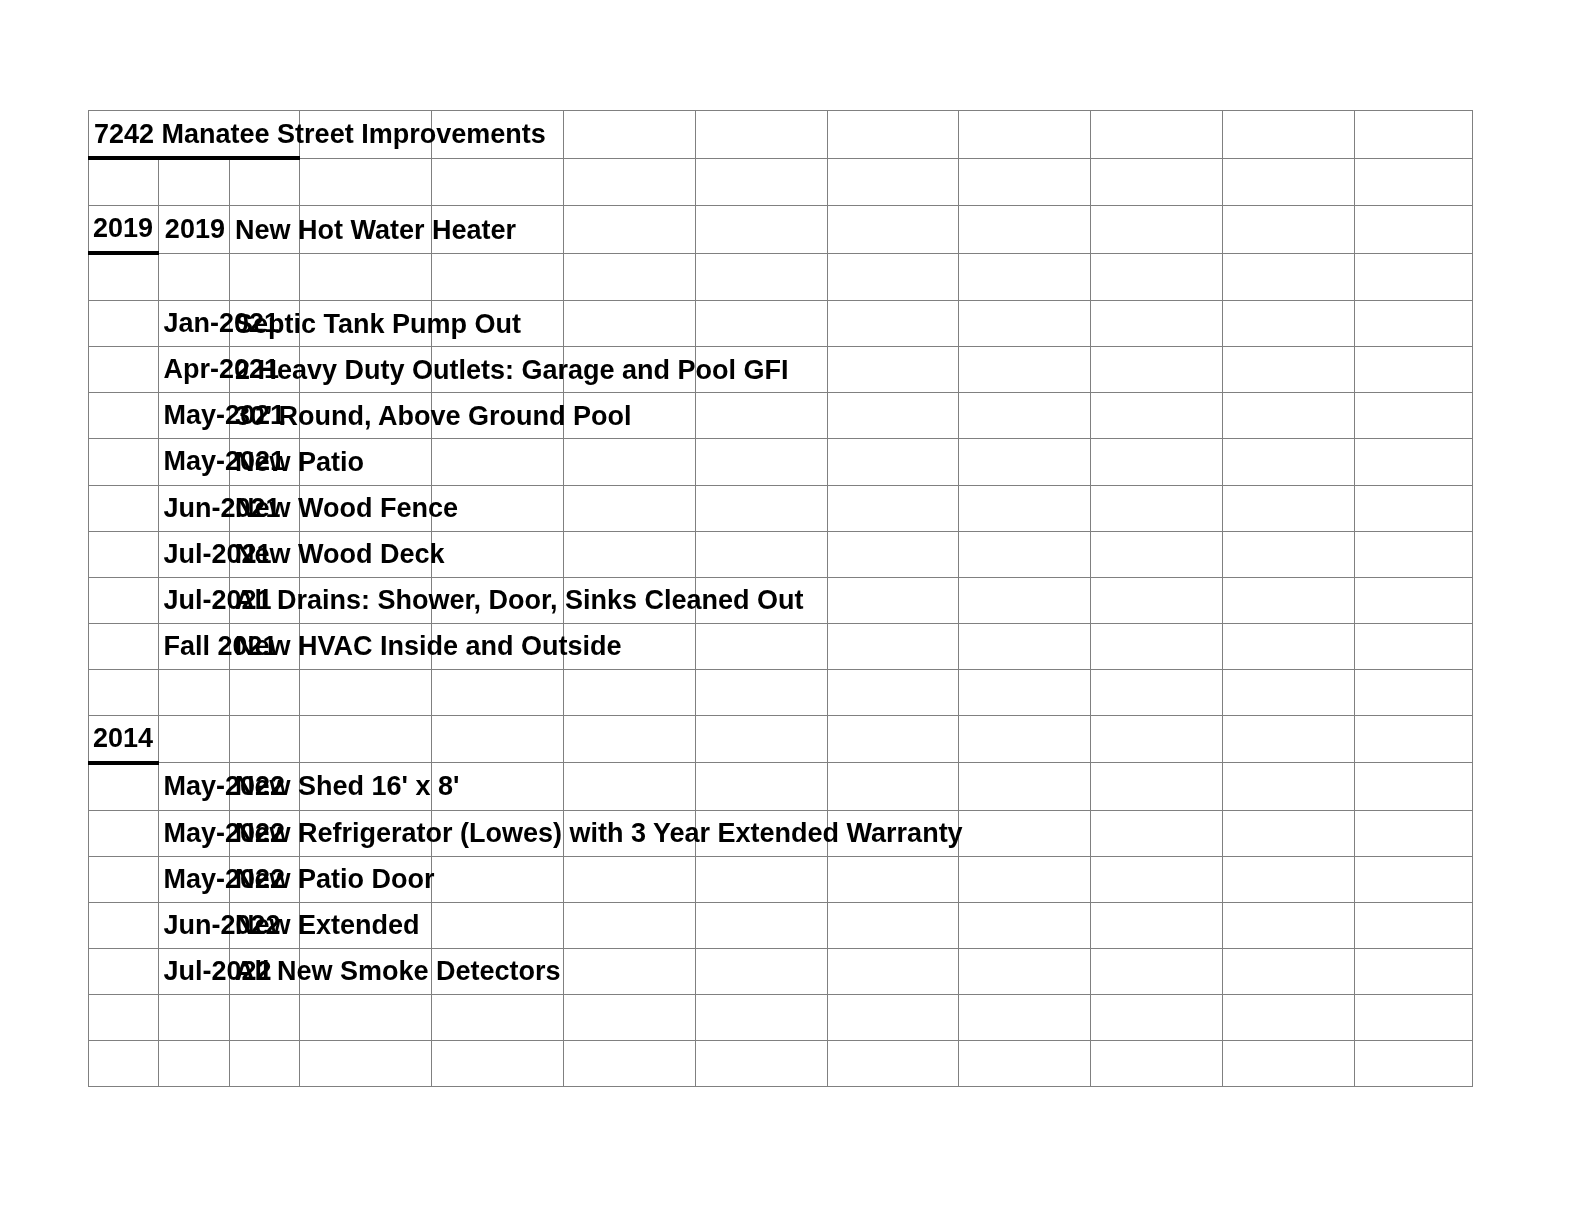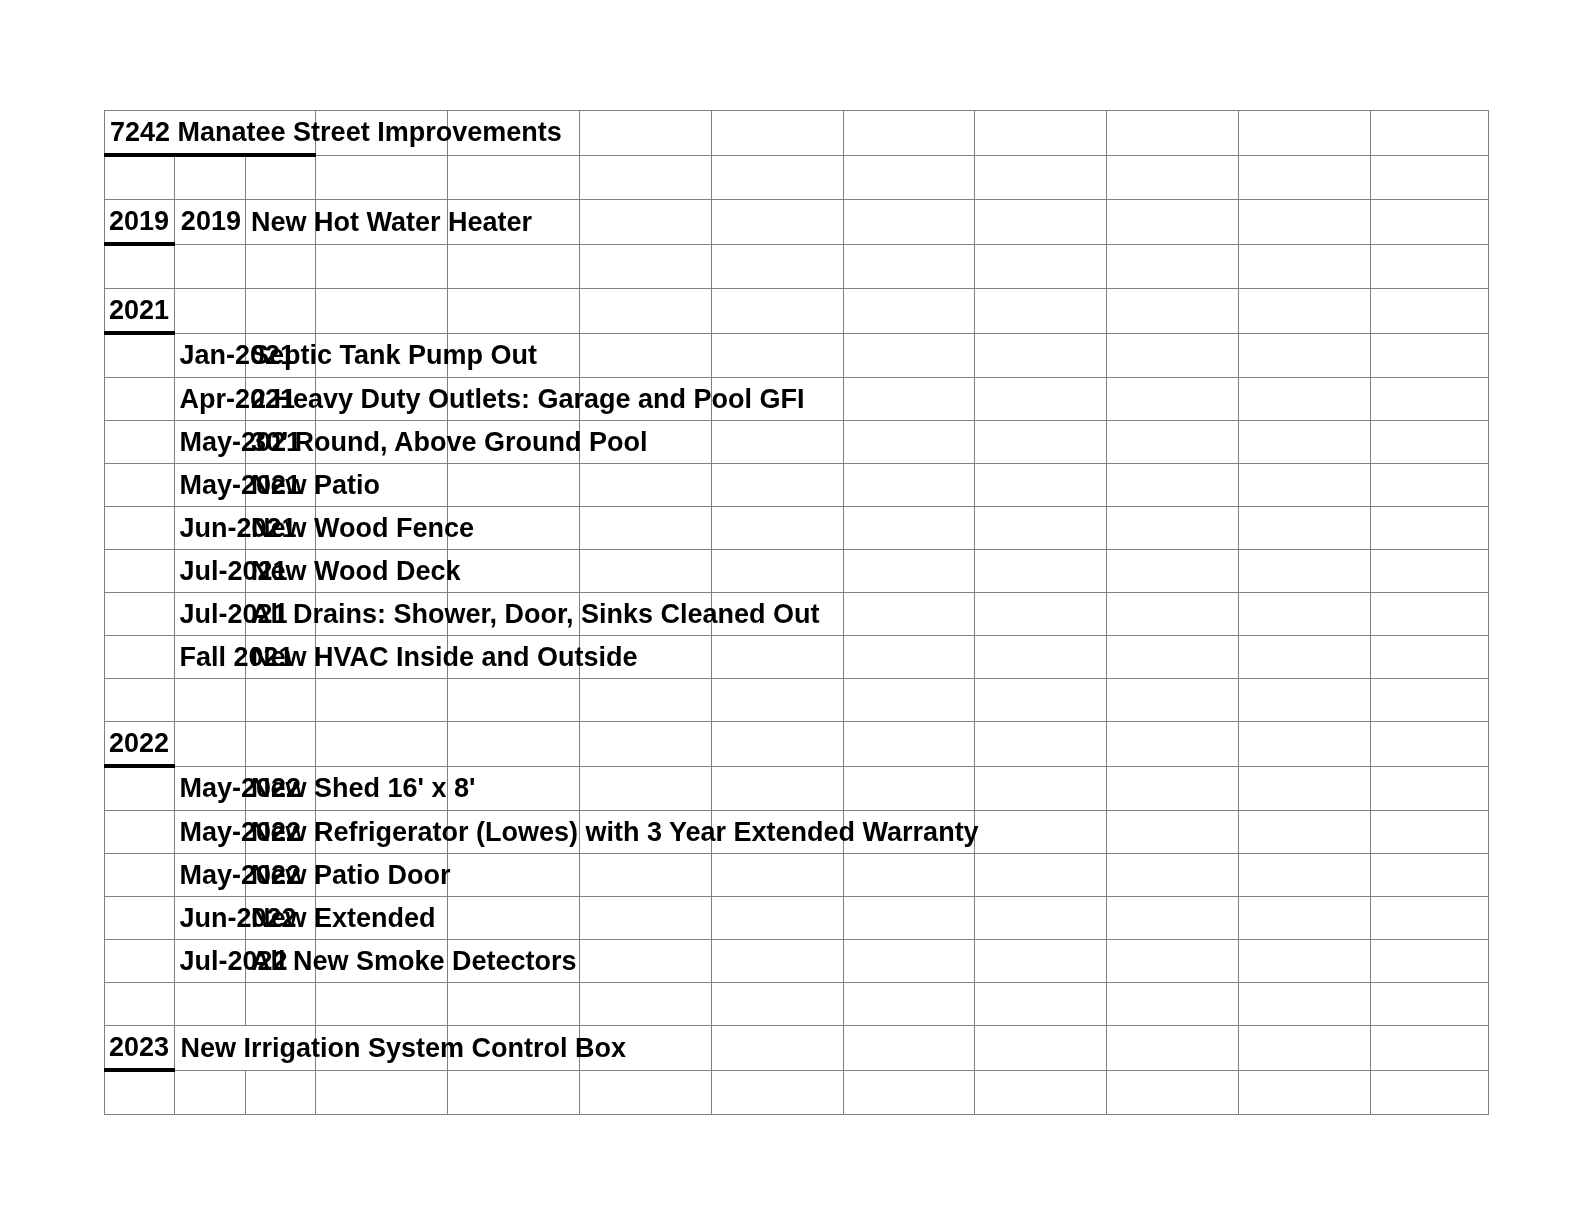--- a/index.html
+++ b/index.html
@@ -9,21 +9,21 @@
   }
   body {
     width: 1577px;
     height: 1208px;
     font-family: "Liberation Sans", sans-serif;
     color: #000000;
     overflow: hidden;
   }
   .sheet {
     position: absolute;
-    left: 104px;
+    left: 88px;
     top: 110px;
     width: 1385px;
     height: 977px;
   }
   table.grid {
     border-collapse: collapse;
     table-layout: fixed;
     width: 1385px;
     height: 977px;
   }
@@ -143,34 +143,20 @@
         <td class="c4 blank"></td>
         <td class="c5 blank"></td>
         <td class="c6 blank"></td>
         <td class="c7 blank"></td>
         <td class="c8 blank"></td>
         <td class="c9 blank"></td>
         <td class="c10 blank"></td>
         <td class="c11 blank"></td>
       </tr>
 
-      <tr>
-        <td class="c0 year-cell">2021</td>
-        <td class="c1 blank"></td>
-        <td class="c2 blank"></td>
-        <td class="c3 blank"></td>
-        <td class="c4 blank"></td>
-        <td class="c5 blank"></td>
-        <td class="c6 blank"></td>
-        <td class="c7 blank"></td>
-        <td class="c8 blank"></td>
-        <td class="c9 blank"></td>
-        <td class="c10 blank"></td>
-        <td class="c11 blank"></td>
-      </tr>
 
       <tr>
         <td class="c0 blank"></td>
         <td class="c1 date-cell">Jan-2021</td>
         <td class="c2 desc-cell overflow-cell">
             <span class="txt">Septic Tank Pump Out</span>
           </td>
         <td class="c3 blank"></td>
         <td class="c4 blank"></td>
         <td class="c5 blank"></td>
@@ -310,21 +296,21 @@
         <td class="c5 blank"></td>
         <td class="c6 blank"></td>
         <td class="c7 blank"></td>
         <td class="c8 blank"></td>
         <td class="c9 blank"></td>
         <td class="c10 blank"></td>
         <td class="c11 blank"></td>
       </tr>
 
       <tr>
-        <td class="c0 year-cell">2022</td>
+        <td class="c0 year-cell">2014</td>
         <td class="c1 blank"></td>
         <td class="c2 blank"></td>
         <td class="c3 blank"></td>
         <td class="c4 blank"></td>
         <td class="c5 blank"></td>
         <td class="c6 blank"></td>
         <td class="c7 blank"></td>
         <td class="c8 blank"></td>
         <td class="c9 blank"></td>
         <td class="c10 blank"></td>
@@ -424,35 +410,20 @@
         <td class="c4 blank"></td>
         <td class="c5 blank"></td>
         <td class="c6 blank"></td>
         <td class="c7 blank"></td>
         <td class="c8 blank"></td>
         <td class="c9 blank"></td>
         <td class="c10 blank"></td>
         <td class="c11 blank"></td>
       </tr>
 
-      <tr>
-        <td class="c0 year-cell">2023</td>
-        <td class="c1 overflow-cell" colspan="2">
-            <span class="txt">New Irrigation System Control Box</span>
-          </td>
-        <td class="c3 blank"></td>
-        <td class="c4 blank"></td>
-        <td class="c5 blank"></td>
-        <td class="c6 blank"></td>
-        <td class="c7 blank"></td>
-        <td class="c8 blank"></td>
-        <td class="c9 blank"></td>
-        <td class="c10 blank"></td>
-        <td class="c11 blank"></td>
-      </tr>
 
       <tr>
         <td class="c0 blank"></td>
         <td class="c1 blank"></td>
         <td class="c2 blank"></td>
         <td class="c3 blank"></td>
         <td class="c4 blank"></td>
         <td class="c5 blank"></td>
         <td class="c6 blank"></td>
         <td class="c7 blank"></td>

